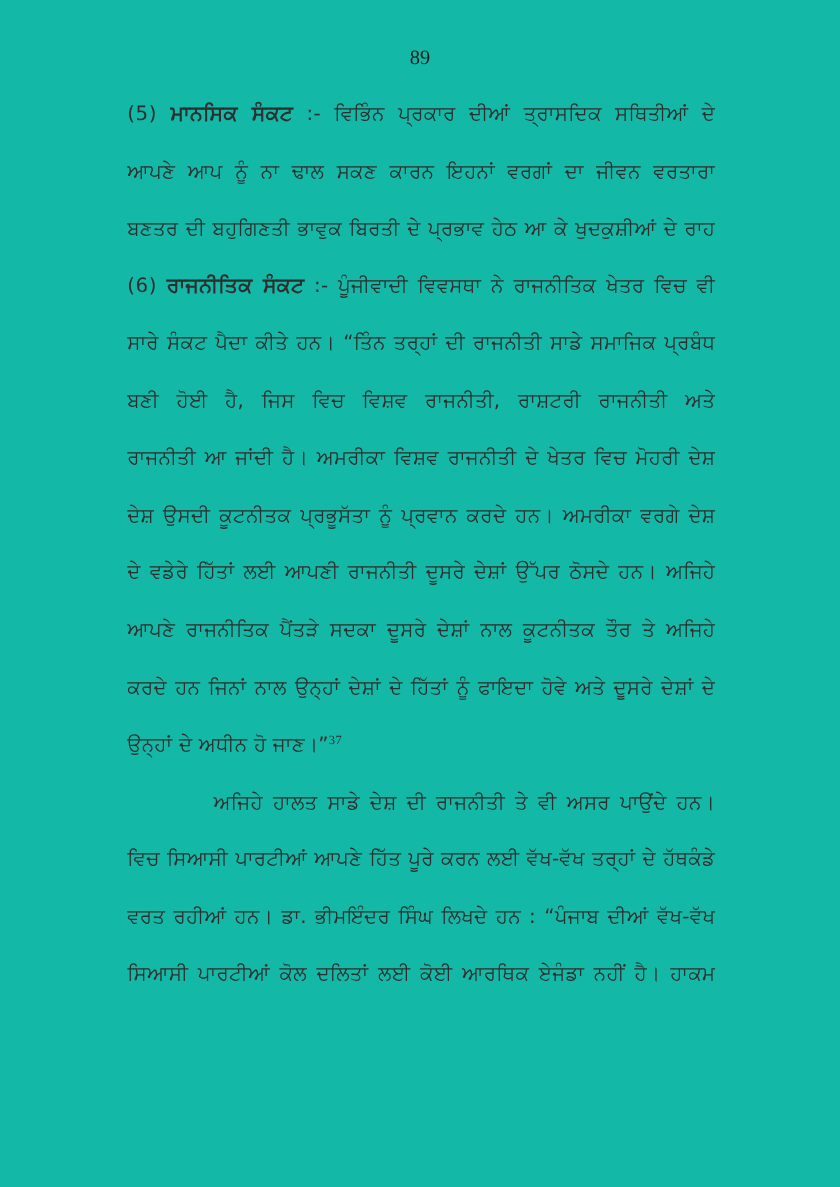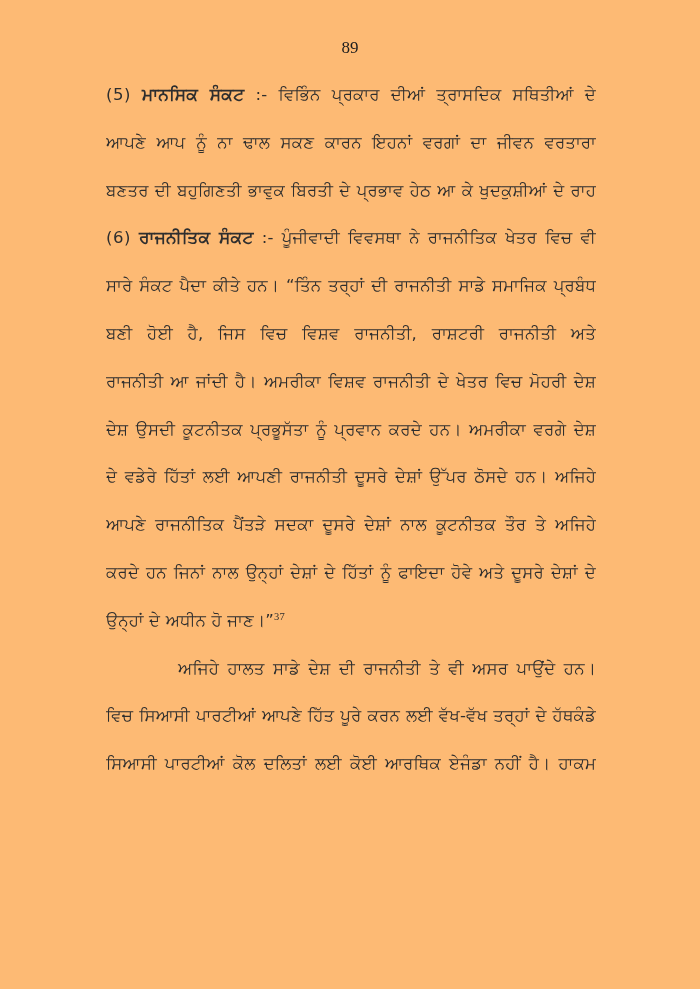--- a/index.html
+++ b/index.html
@@ -1,20 +1,20 @@
 <!DOCTYPE html>
 <html><head>
 <meta charset="utf-8">
 <style>
   html, body { margin: 0; padding: 0; }
   .page {
     position: relative;
     width: 700px;
     height: 989px;
-    background: #fdba74;
+    background: #14b8a6;
     color: #2e2e2e;
     font-family: "DejaVu Sans", sans-serif;
     overflow: hidden;
   }
   .page-number {
     position: absolute;
     top: 38px;
     left: 0;
     width: 100%;
     text-align: center;
@@ -69,16 +69,17 @@
       <div class="line justify"><span>ਸਾਰੇ ਸੰਕਟ ਪੈਦਾ ਕੀਤੇ ਹਨ। “ਤਿੰਨ ਤਰ੍ਹਾਂ ਦੀ ਰਾਜਨੀਤੀ ਸਾਡੇ ਸਮਾਜਿਕ ਪ੍ਰਬੰਧ ਦਾ ਹਿੱਸਾ</span></div>
       <div class="line justify"><span>ਬਣੀ ਹੋਈ ਹੈ, ਜਿਸ ਵਿਚ ਵਿਸ਼ਵ ਰਾਜਨੀਤੀ, ਰਾਸ਼ਟਰੀ ਰਾਜਨੀਤੀ ਅਤੇ ਵਿਅਕਤੀਗਤ</span></div>
       <div class="line justify"><span>ਰਾਜਨੀਤੀ ਆ ਜਾਂਦੀ ਹੈ। ਅਮਰੀਕਾ ਵਿਸ਼ਵ ਰਾਜਨੀਤੀ ਦੇ ਖੇਤਰ ਵਿਚ ਮੋਹਰੀ ਦੇਸ਼ ਹੈ। ਸਾਰੇ</span></div>
       <div class="line justify"><span>ਦੇਸ਼ ਉਸਦੀ ਕੂਟਨੀਤਕ ਪ੍ਰਭੂਸੱਤਾ ਨੂੰ ਪ੍ਰਵਾਨ ਕਰਦੇ ਹਨ। ਅਮਰੀਕਾ ਵਰਗੇ ਦੇਸ਼ ਆਪਣੇ ਦੇਸ਼</span></div>
       <div class="line justify"><span>ਦੇ ਵਡੇਰੇ ਹਿੱਤਾਂ ਲਈ ਆਪਣੀ ਰਾਜਨੀਤੀ ਦੂਸਰੇ ਦੇਸ਼ਾਂ ਉੱਪਰ ਠੋਸਦੇ ਹਨ। ਅਜਿਹੇ ਦੇਸ਼</span></div>
       <div class="line justify"><span>ਆਪਣੇ ਰਾਜਨੀਤਿਕ ਪੈਂਤੜੇ ਸਦਕਾ ਦੂਸਰੇ ਦੇਸ਼ਾਂ ਨਾਲ ਕੂਟਨੀਤਕ ਤੌਰ ਤੇ ਅਜਿਹੇ ਸਮਝੌਤੇ</span></div>
       <div class="line justify"><span>ਕਰਦੇ ਹਨ ਜਿਨਾਂ ਨਾਲ ਉਨ੍ਹਾਂ ਦੇਸ਼ਾਂ ਦੇ ਹਿੱਤਾਂ ਨੂੰ ਫਾਇਦਾ ਹੋਵੇ ਅਤੇ ਦੂਸਰੇ ਦੇਸ਼ਾਂ ਦੇ ਹਿੱਤ</span></div>
       <div class="line plain"><span>ਉਨ੍ਹਾਂ ਦੇ ਅਧੀਨ ਹੋ ਜਾਣ।”</span><sup class="footnote">37</sup></div>
       <div class="line justify" style="text-indent: 72px;"><span>ਅਜਿਹੇ ਹਾਲਤ ਸਾਡੇ ਦੇਸ਼ ਦੀ ਰਾਜਨੀਤੀ ਤੇ ਵੀ ਅਸਰ ਪਾਉਂਦੇ ਹਨ। ਅਜੋਕੇ ਦੌਰ</span></div>
       <div class="line justify"><span>ਵਿਚ ਸਿਆਸੀ ਪਾਰਟੀਆਂ ਆਪਣੇ ਹਿੱਤ ਪੂਰੇ ਕਰਨ ਲਈ ਵੱਖ-ਵੱਖ ਤਰ੍ਹਾਂ ਦੇ ਹੱਥਕੰਡੇ</span></div>
+      <div class="line justify"><span>ਵਰਤ ਰਹੀਆਂ ਹਨ। ਡਾ. ਭੀਮਇੰਦਰ ਸਿੰਘ ਲਿਖਦੇ ਹਨ : “ਪੰਜਾਬ ਦੀਆਂ ਵੱਖ-ਵੱਖ</span></div>
       <div class="line justify"><span>ਸਿਆਸੀ ਪਾਰਟੀਆਂ ਕੋਲ ਦਲਿਤਾਂ ਲਈ ਕੋਈ ਆਰਥਿਕ ਏਜੰਡਾ ਨਹੀਂ ਹੈ। ਹਾਕਮ</span></div>
       <div class="line justify"></div>
     </div>
 </div>
 
 </body></html>

